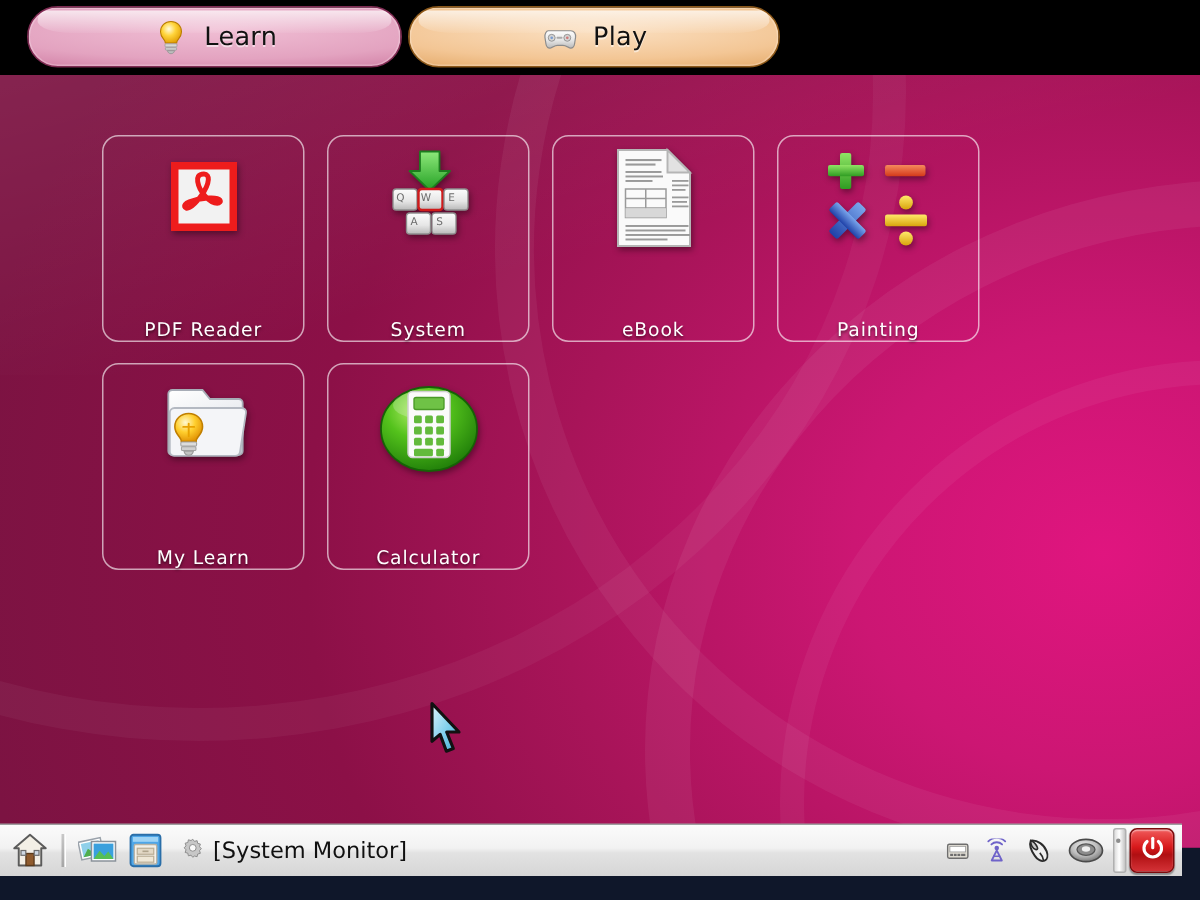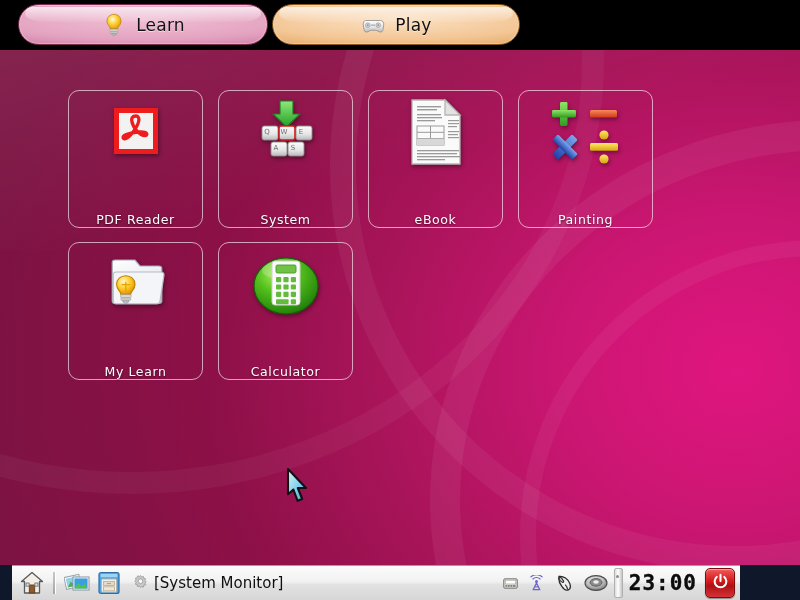--- a/index.html
+++ b/index.html
@@ -179,29 +179,28 @@
     position: absolute;
     left: 285px; top: 417px;
     width: 28px; height: 36px;
     z-index: 30;
     pointer-events: none;
   }
 
   
   #taskbar {
     position: absolute;
-    left: 0; bottom: 0;
-    width: 728px; height: 35px;
+    left: 0; bottom: 16px;
+    width: 788px; height: 35px;
     background: linear-gradient(to bottom, #fbfbfb 0%, #f2f2f2 45%, #e2e2e2 55%, #d6d6d6 100%);
     border-top: 1px solid #9e9e9e;
     box-sizing: border-box;
     display: flex;
     align-items: center;
     z-index: 50;
-    margin-left: 12px;
   }
   #taskbar-left {
     display: flex; align-items: center; gap: 4px;
     padding-left: 6px;
     height: 100%;
   }
   .tb-btn {
     width: 28px; height: 29px;
     display: flex; align-items: center; justify-content: center;
     cursor: pointer;
@@ -634,21 +633,20 @@
           </defs>
           <ellipse cx="12" cy="9" rx="11" ry="7.4" fill="url(#spk)" stroke="#4a4a4a" stroke-width="1.1"></ellipse>
           <ellipse cx="12" cy="8.4" rx="6" ry="3.8" fill="#8c8c8c" stroke="#565656" stroke-width="0.9"></ellipse>
           <ellipse cx="12" cy="8" rx="2.8" ry="1.8" fill="#efefef"></ellipse>
         </svg>
       </div>
     </div>
 
     <div id="tray-sep"></div>
 
-    <div id="clock">23:00</div>
 
     <div id="power-btn">
       <span>
         <svg width="17" height="17" viewBox="0 0 18 18">
           <path d="M5 4.2a6.2 6.2 0 108 0" fill="none" stroke="#ffffff" stroke-width="2.2" stroke-linecap="round"></path>
           <line x1="9" y1="2" x2="9" y2="8.6" stroke="#ffffff" stroke-width="2.2" stroke-linecap="round"></line>
         </svg>
       </span>
     </div>
 

